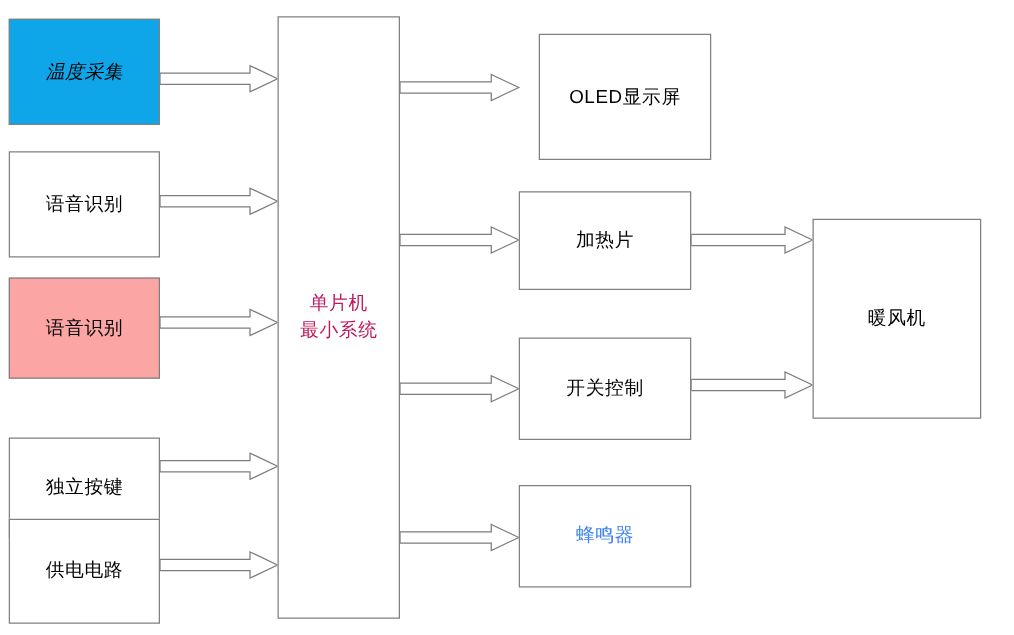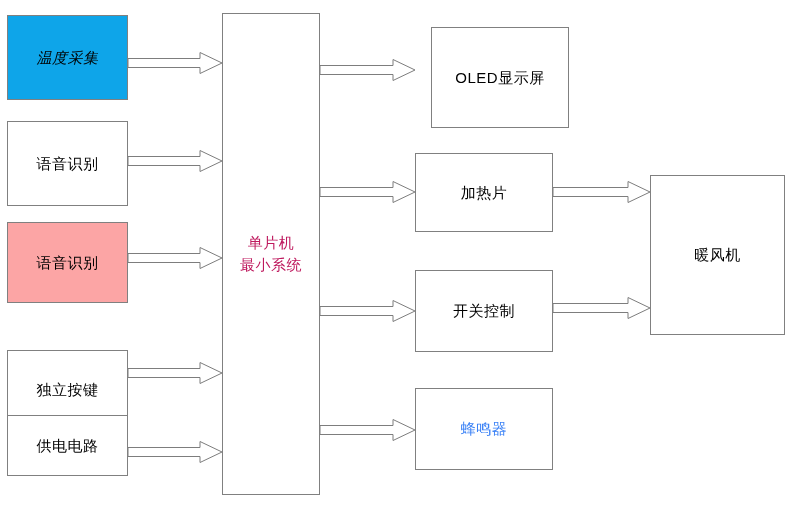--- a/index.html
+++ b/index.html
@@ -75,21 +75,21 @@
   </div>
   <div class="block" id="block-ir-receiver" style="left: 7px; top: 121px; width: 121px; height: 85px; border-color: rgb(128, 128, 128); background: rgb(255, 255, 255); color: rgb(0, 0, 0);">
     <span class="block-label">语音识别</span>
   </div>
   <div class="block" id="block-voice-recognition" style="left: 7px; top: 222px; width: 121px; height: 81px; border-color: rgb(128, 128, 128); background: #fca5a5; color: rgb(0, 0, 0);">
     <span class="block-label">语音识别</span>
   </div>
   <div class="block" id="block-independent-keys" style="left: 7px; top: 320px; width: 121px; height: 80px; border-color: rgb(128, 128, 128); background: rgb(255, 255, 255); color: rgb(0, 0, 0); margin-top: 30px;">
     <span class="block-label">独立按键</span>
   </div>
-  <div class="block" id="block-power-supply-circuit" style="left: 7px; top: 415px; width: 121px; height: 61px; border-color: rgb(128, 128, 128); background: rgb(255, 255, 255); color: rgb(0, 0, 0);">
+  <div class="block" id="block-power-supply-circuit" style="left: 7px; top: 415px; width: 121px; height: 84px; border-color: rgb(128, 128, 128); background: rgb(255, 255, 255); color: rgb(0, 0, 0);">
     <span class="block-label">供电电路</span>
   </div>
 
   <div class="block" id="block-mcu-minimum-system" style="left: 222px; top: 13px; width: 98px; height: 482px; border-color: rgb(128, 128, 128); background: rgb(255, 255, 255); color: #be185d;">
     <span class="block-label">单片机
 最小系统</span>
   </div>
 
   <div class="block" id="block-oled-display" style="left: 431px; top: 27px; width: 138px; height: 101px; border-color: rgb(128, 128, 128); background: rgb(255, 255, 255); color: rgb(0, 0, 0);">
     <span class="block-label">OLED显示屏</span>

